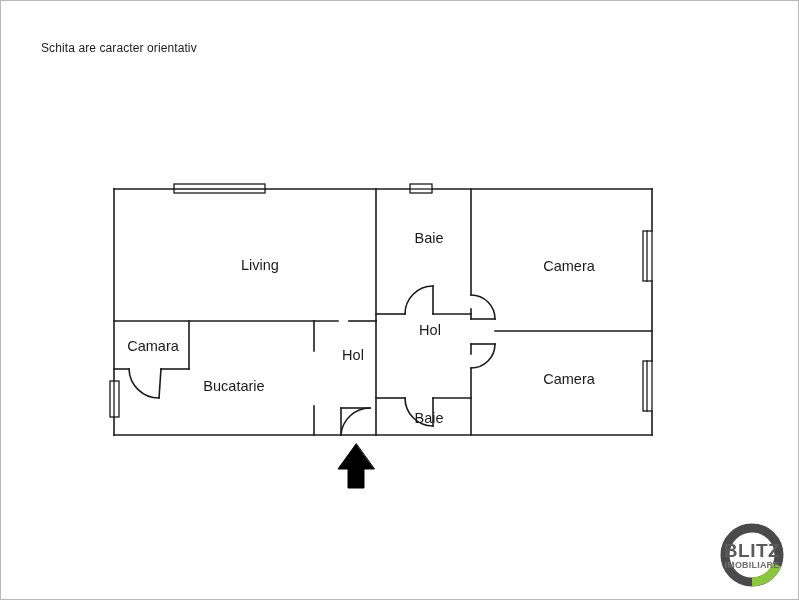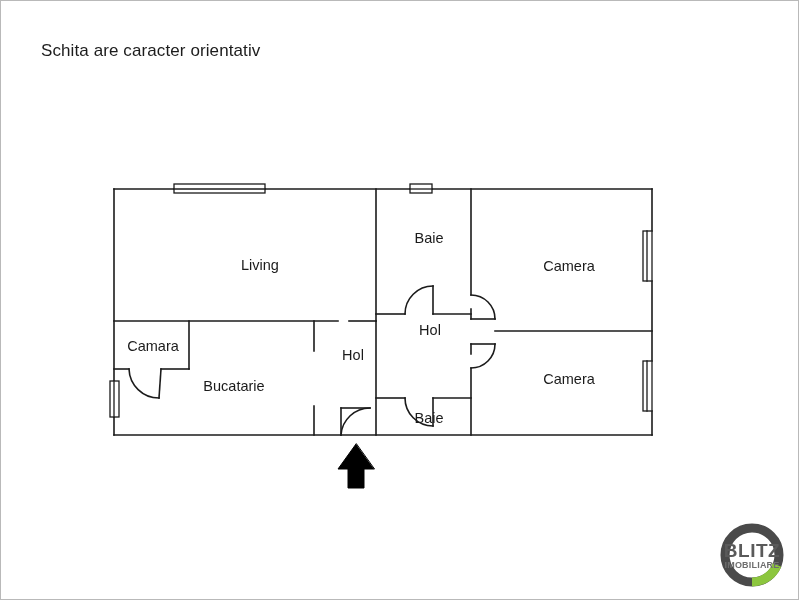--- a/index.html
+++ b/index.html
@@ -14,21 +14,21 @@
     background: #ffffff;
     border: 1px solid #b9b9b9;
     box-sizing: border-box;
     overflow: hidden;
     font-family: "Liberation Sans", sans-serif;
   }
   #caption {
     position: absolute;
     left: 40px;
     top: 40px;
-    font-size: 17px;
+    font-size: 12px;
     color: #1c1c1c;
     letter-spacing: 0.1px;
     white-space: nowrap;
   }
   #plan-svg {
     position: absolute;
     left: 0;
     top: 0;
     width: 799px;
     height: 600px;

